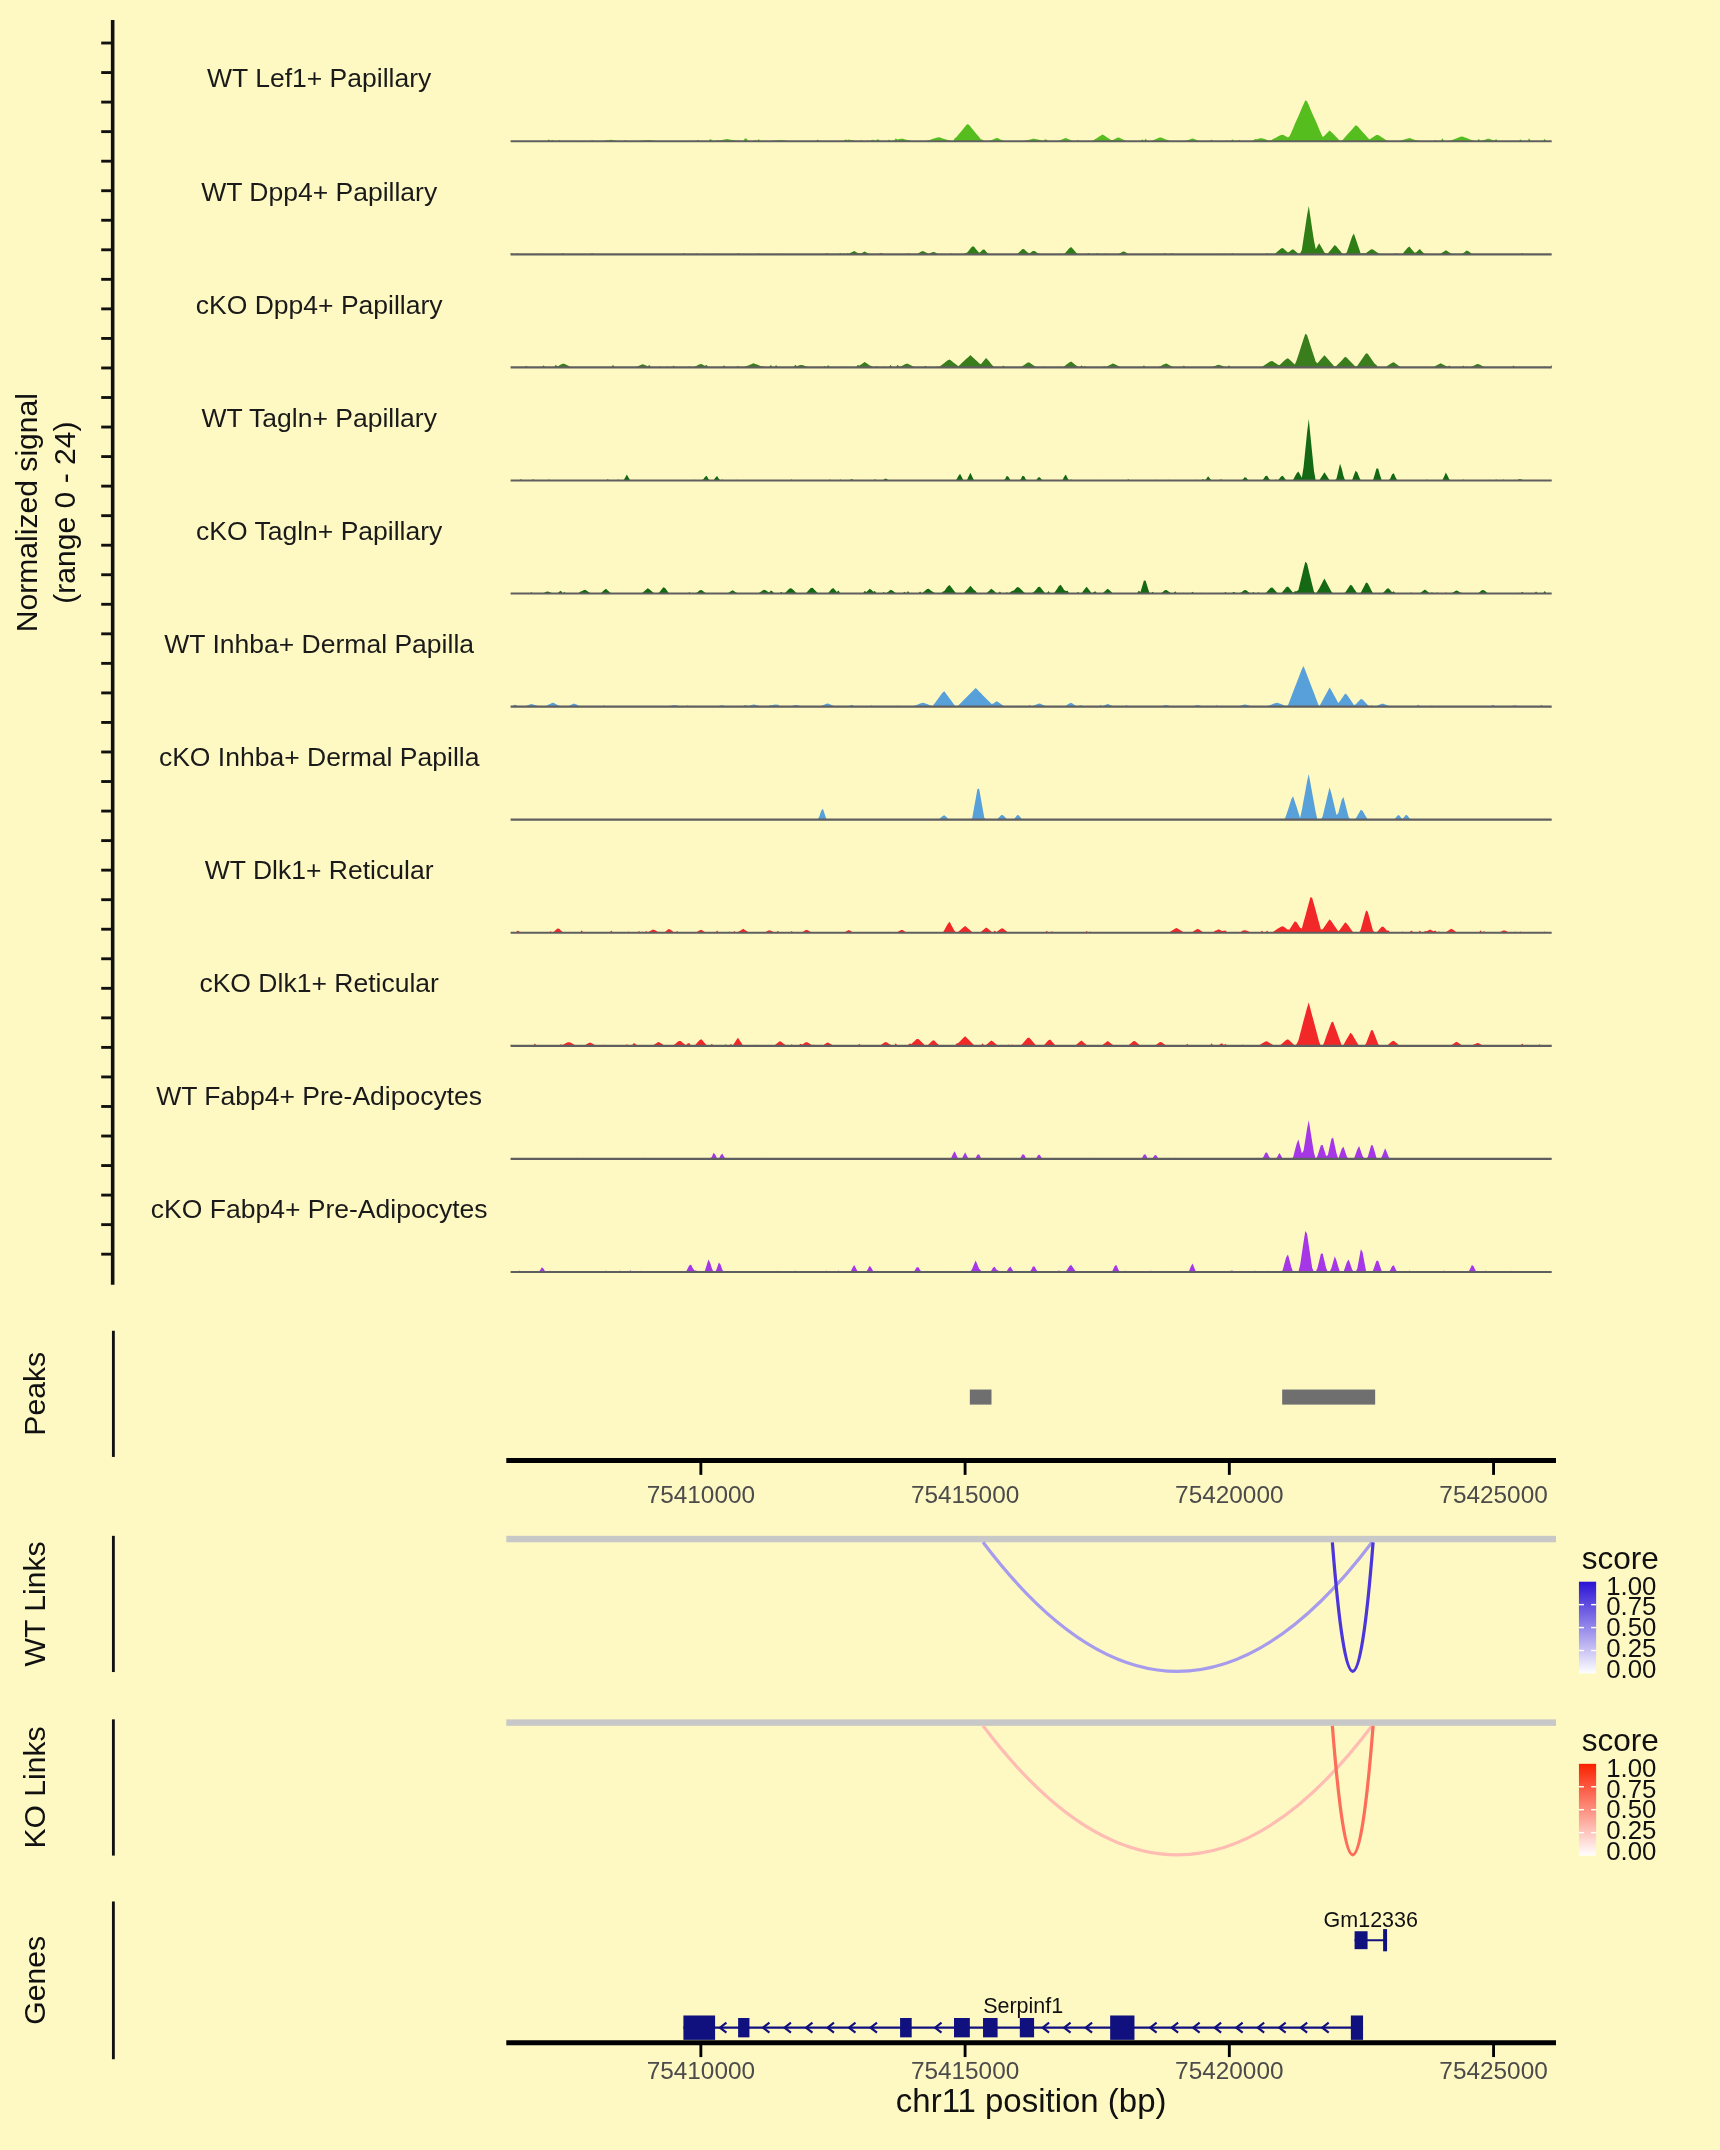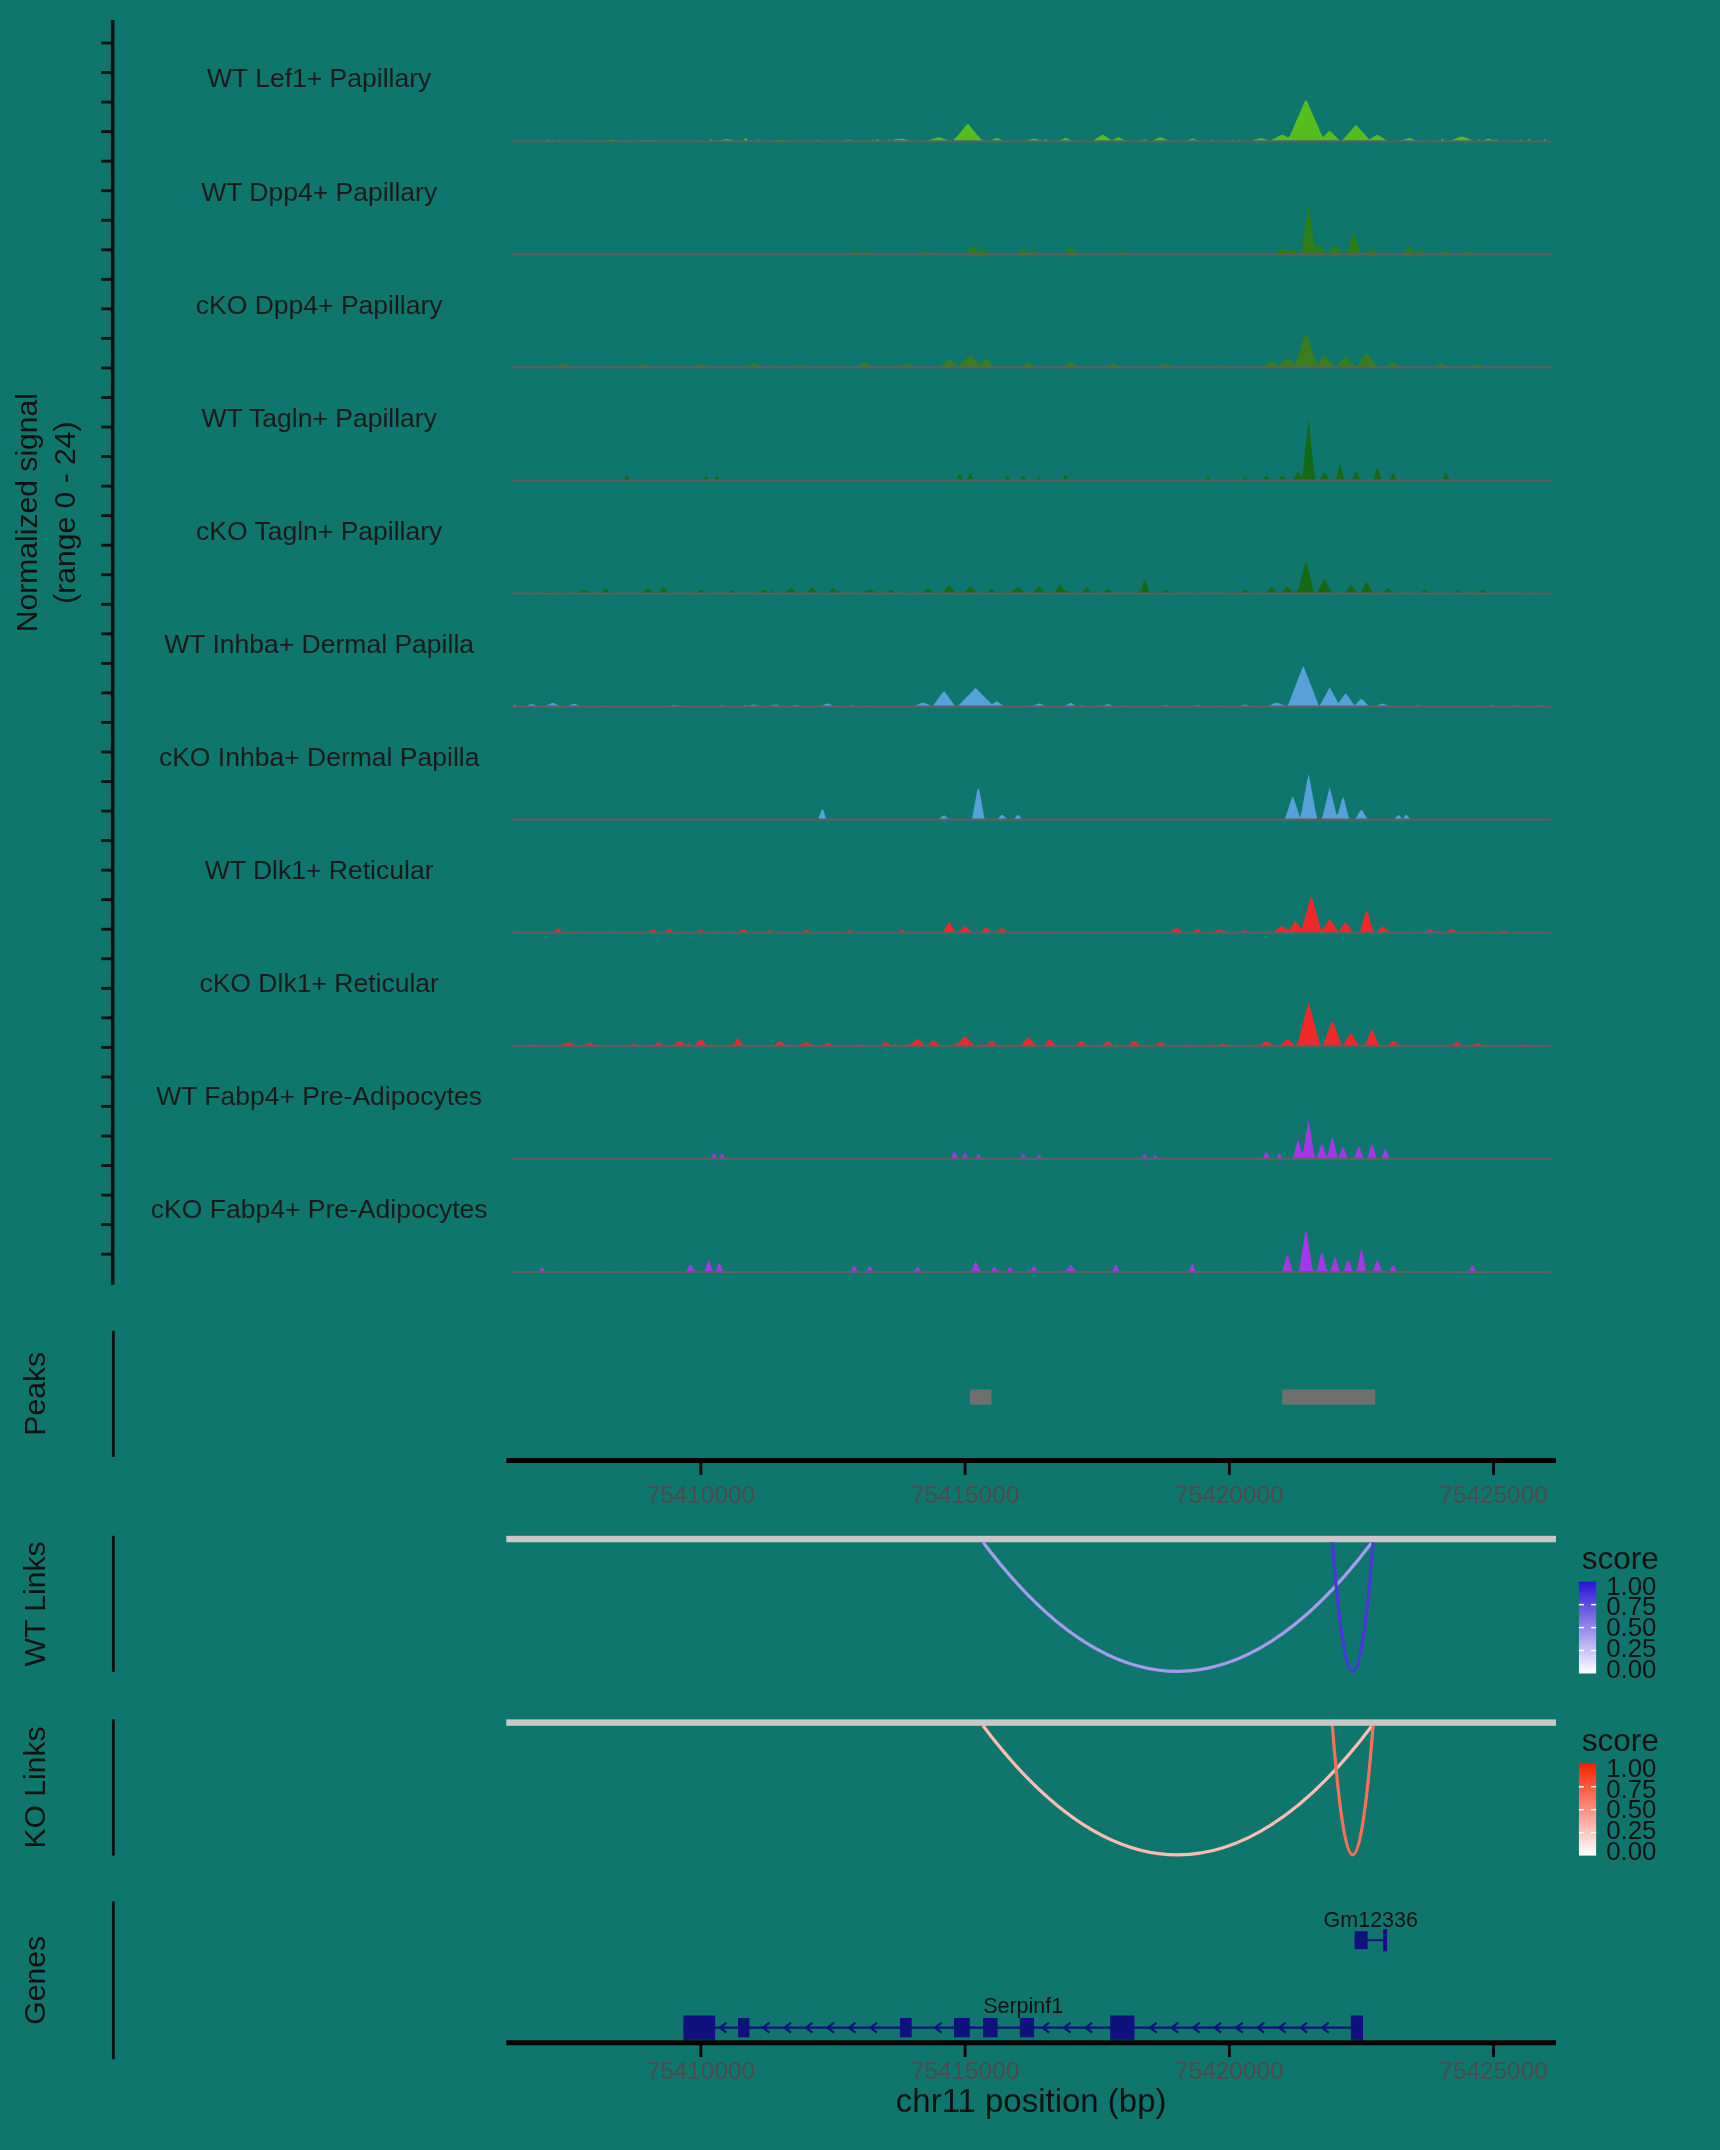--- a/index.html
+++ b/index.html
@@ -1,16 +1,16 @@
 <!DOCTYPE html>
 <html style="font-size:11.5px"><head>
 <meta charset="utf-8">
 <style>
   html,body{margin:0;padding:0;background:#ffffff;}
-  .figwrap{width:1721px;height:2151px;background:#0f766e;position:relative;}
+  .figwrap{width:1721px;height:2151px;background:#fef9c3;position:relative;}
   svg{display:block;}
   text{font-family:"Liberation Sans","DejaVu Sans",sans-serif;}
   .tracklab{font-size:37px;fill:#1a1a1a;}
   .ylab{font-size:42px;fill:#111111;}
   .seclab{font-size:42px;fill:#111111;}
   .ticklab{font-size:34px;fill:#4b4b4b;}
   .xlab{font-size:46px;fill:#111111;}
   .legtitle{font-size:44px;fill:#111111;}
   .leglab{font-size:36px;fill:#111111;}
   .genelab{font-size:30px;fill:#111111;}

